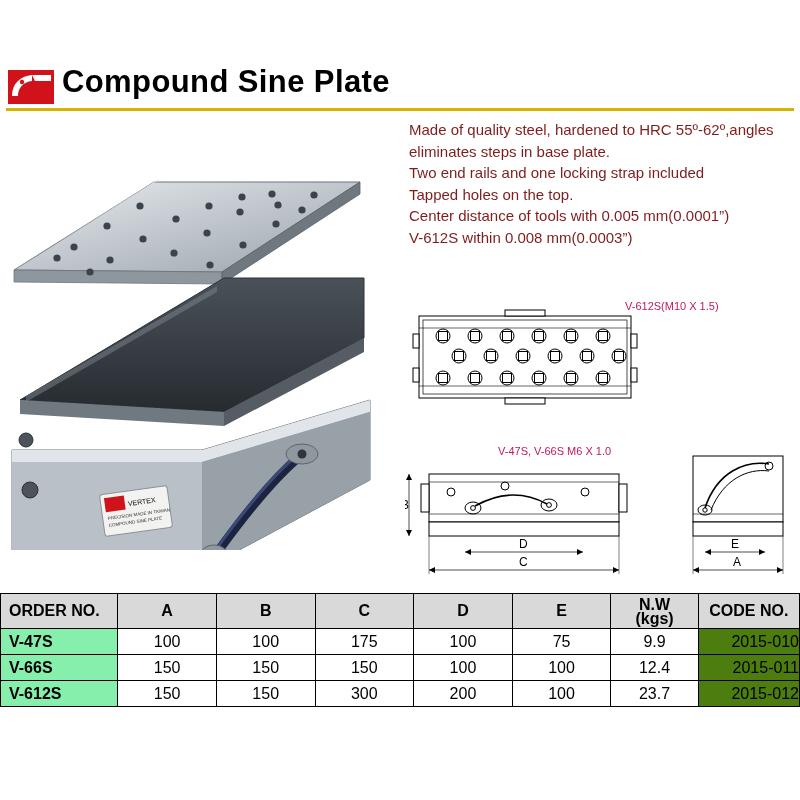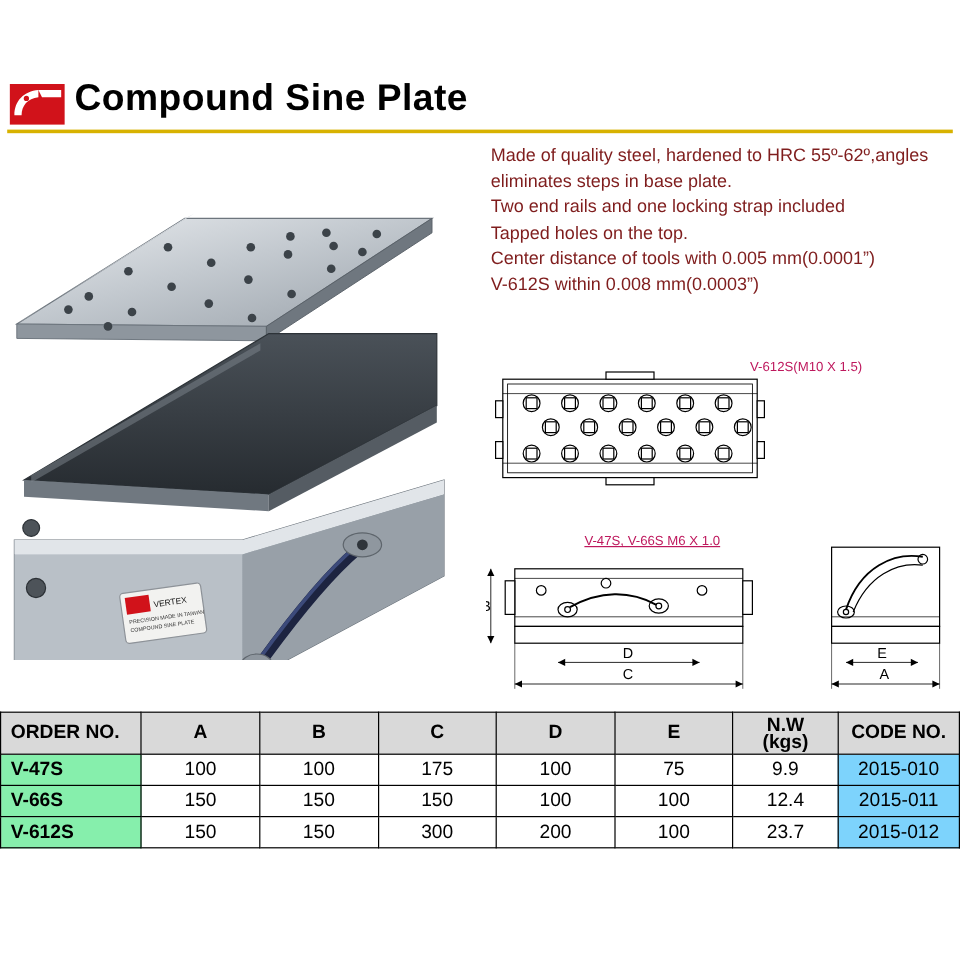--- a/index.html
+++ b/index.html
@@ -72,21 +72,21 @@
     left: 405px; top: 296px;
     width: 395px; height: 290px;
   }
   .caption {
     position: absolute;
     font-size: 11px;
     color: #be185d;
     white-space: nowrap;
   }
   .cap-top { left: 625px; top: 300px; }
-  .cap-mid { left: 487px; top: 445px; text-decoration: underline; }
+  .cap-mid { left: 498px; top: 445px; }
 
   
   table.spec {
     position: absolute;
     left: 0; top: 593px;
     width: 800px;
     border-collapse: collapse;
     font-size: 16px;
   }
   table.spec th, table.spec td {
@@ -104,21 +104,22 @@
     text-align: left;
     padding-left: 8px;
   }
   table.spec tbody td.order {
     text-align: left;
     padding-left: 8px;
     font-weight: bold;
     background: #86efac;
   }
   table.spec tbody td.code {
-    background: #7dd3fc;
+    background: #4d7c0f;
+    text-align: right;
   }
   .nw-1 { display:block; line-height: 14px; }
   .nw-2 { display:block; line-height: 13px; }
 
   .bottom-fill {
     position: absolute;
     left: 0; top: 710px;
     width: 800px; height: 90px;
     background: #fff;
   }

